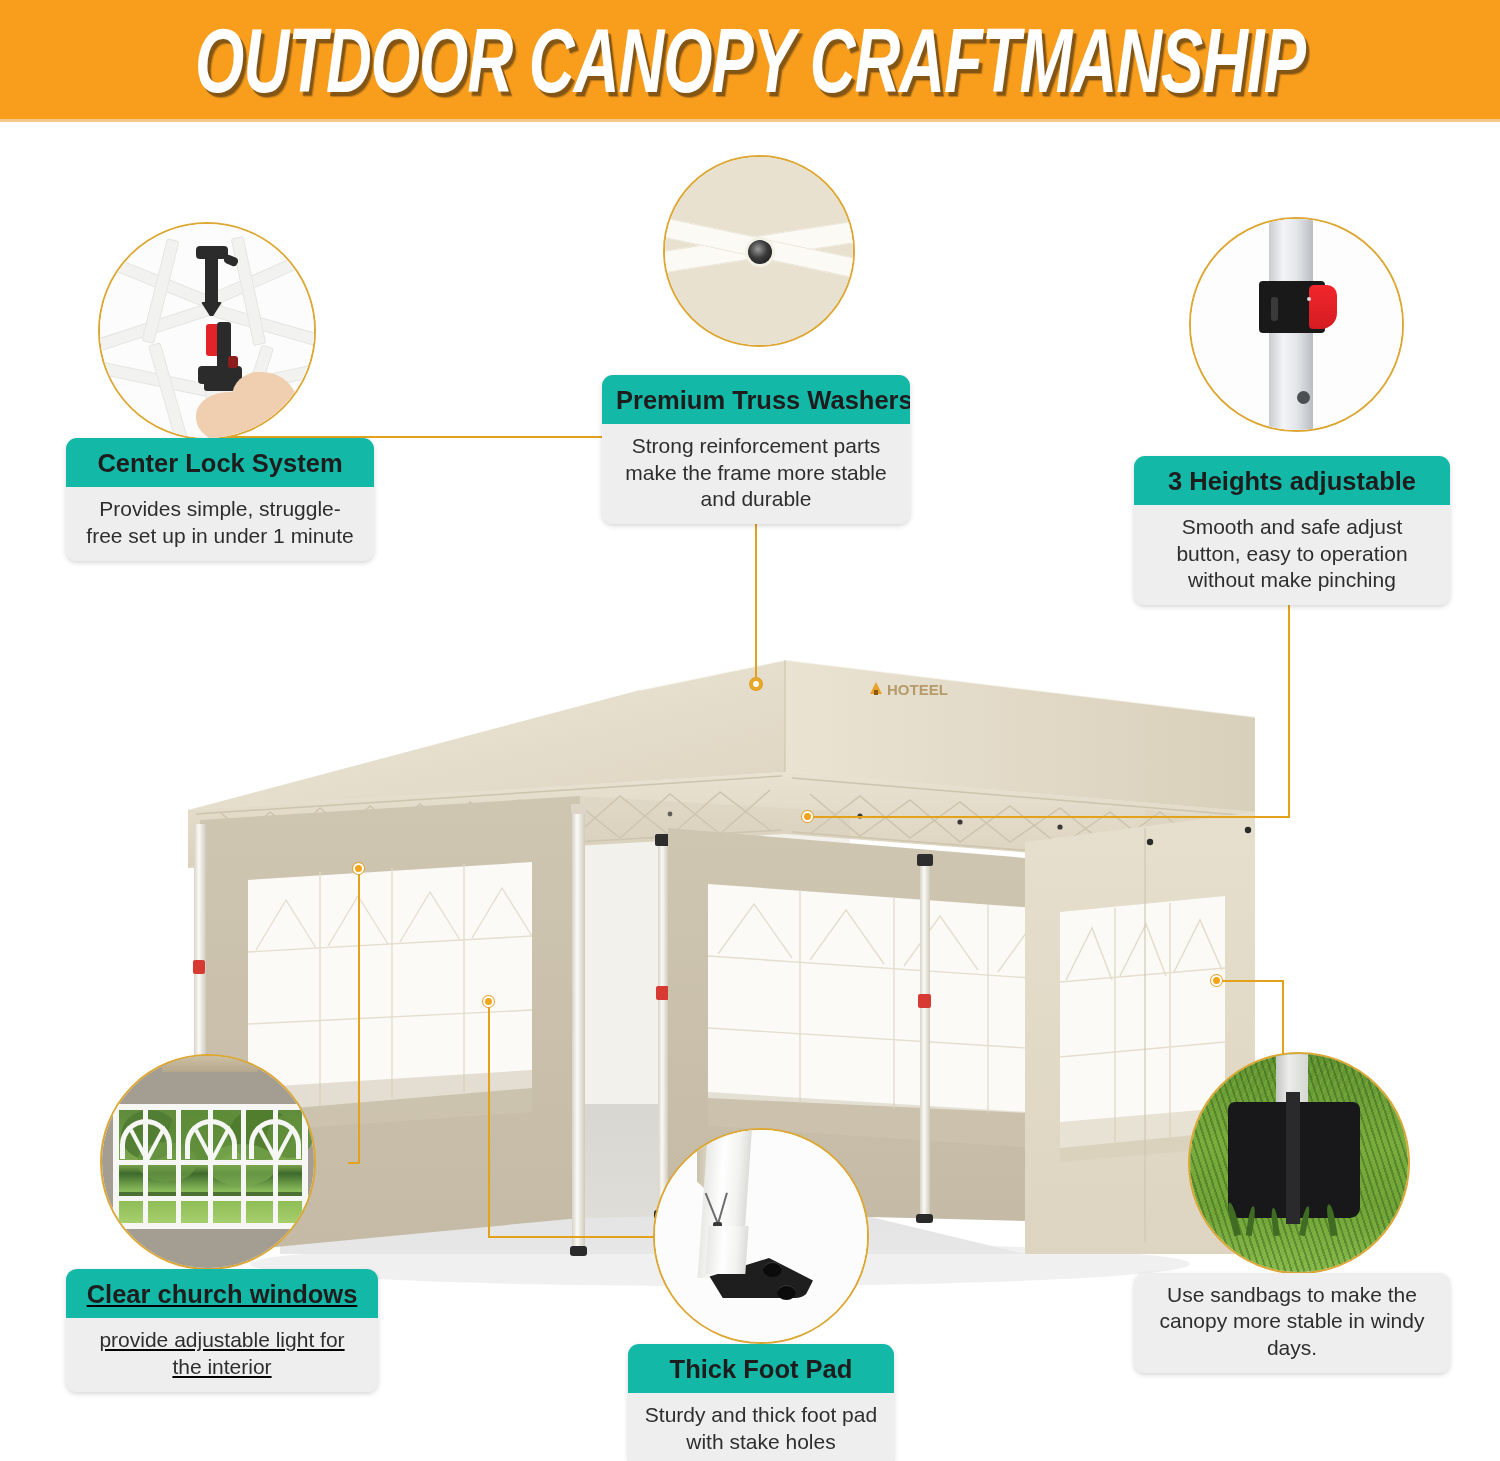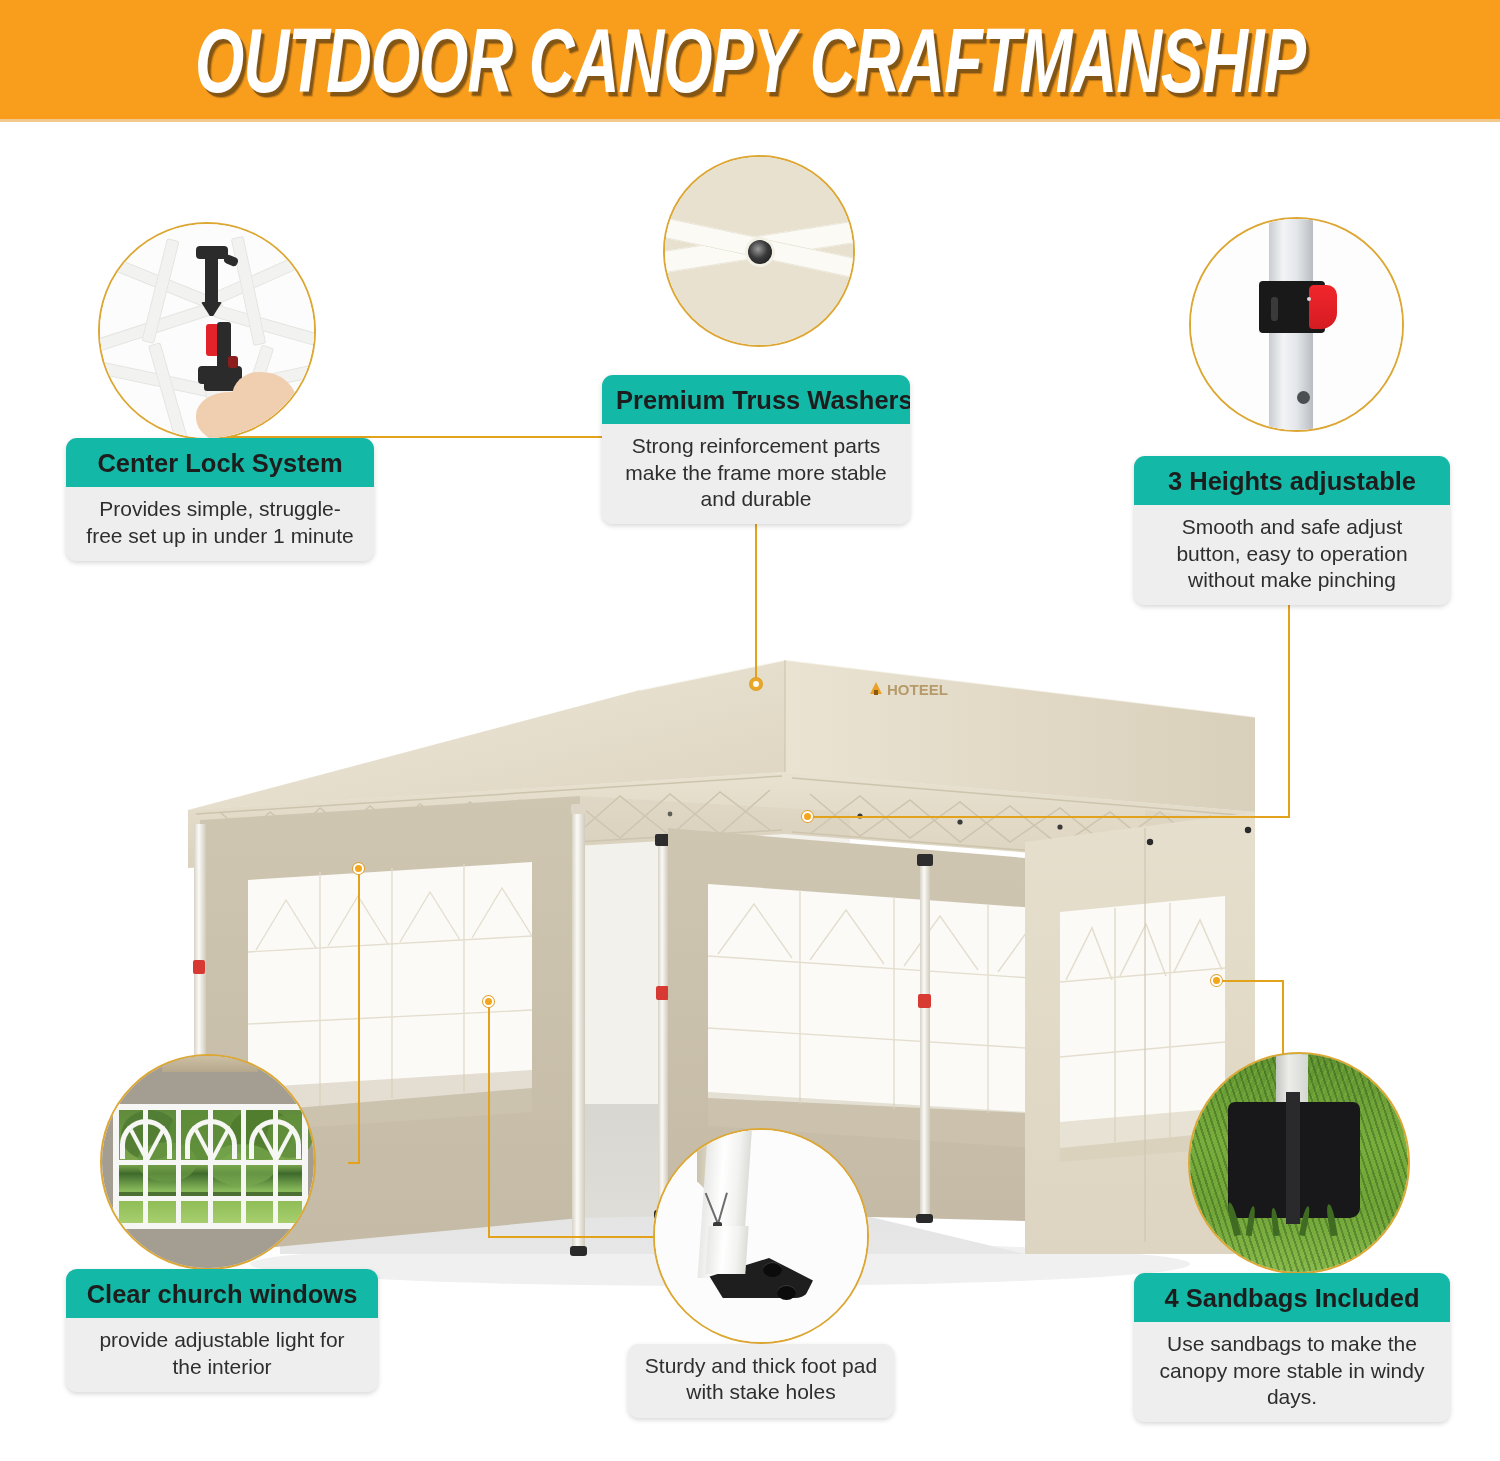--- a/index.html
+++ b/index.html
@@ -68,21 +68,21 @@
     color:#2e2e2e;
     font-size:21px;
     line-height:1.26;
     padding:9px 16px 12px;
   }
 
   
   #card-center-lock   { left:66px;   top:316px;  width:308px; }
   #card-truss         { left:602px;  top:253px;  width:308px; }
   #card-heights       { left:1134px; top:334px;  width:316px; }
-  #card-windows       { left:66px;   top:1147px; width:312px; }
+  #card-windows       { left:66px;   top:1147px; width:312px;text-decoration:underline; }
   #card-footpad       { left:628px;  top:1222px; width:266px; }
   #card-sandbags      { left:1134px; top:1151px; width:316px; }
 
   
   .conn{ position:absolute; background:#e3a21c; z-index:20; }
   .conn.h{ height:2px; }
   .conn.v{ width:2px; }
   .dot{
     position:absolute; width:11px; height:11px; border-radius:50%;
     background:#f3a51c; border:2px solid #ffffff; z-index:30;
@@ -504,21 +504,21 @@
     <div class="c-title">3 Heights adjustable</div>
     <div class="c-body">Smooth and safe adjust button, easy to operation without make pinching</div>
   </div>
 
   <div class="card" id="card-windows">
     <div class="c-title">Clear church windows</div>
     <div class="c-body">provide adjustable light for the interior</div>
   </div>
 
   <div class="card" id="card-footpad">
+    <div class="c-title">Thick Foot Pad</div>
     <div class="c-body">Sturdy and thick foot pad with stake holes</div>
   </div>
 
   <div class="card" id="card-sandbags">
-    <div class="c-title">4 Sandbags Included</div>
     <div class="c-body">Use sandbags to make the canopy more stable in windy days.</div>
   </div>
 
 </div>
 
 </body></html>

